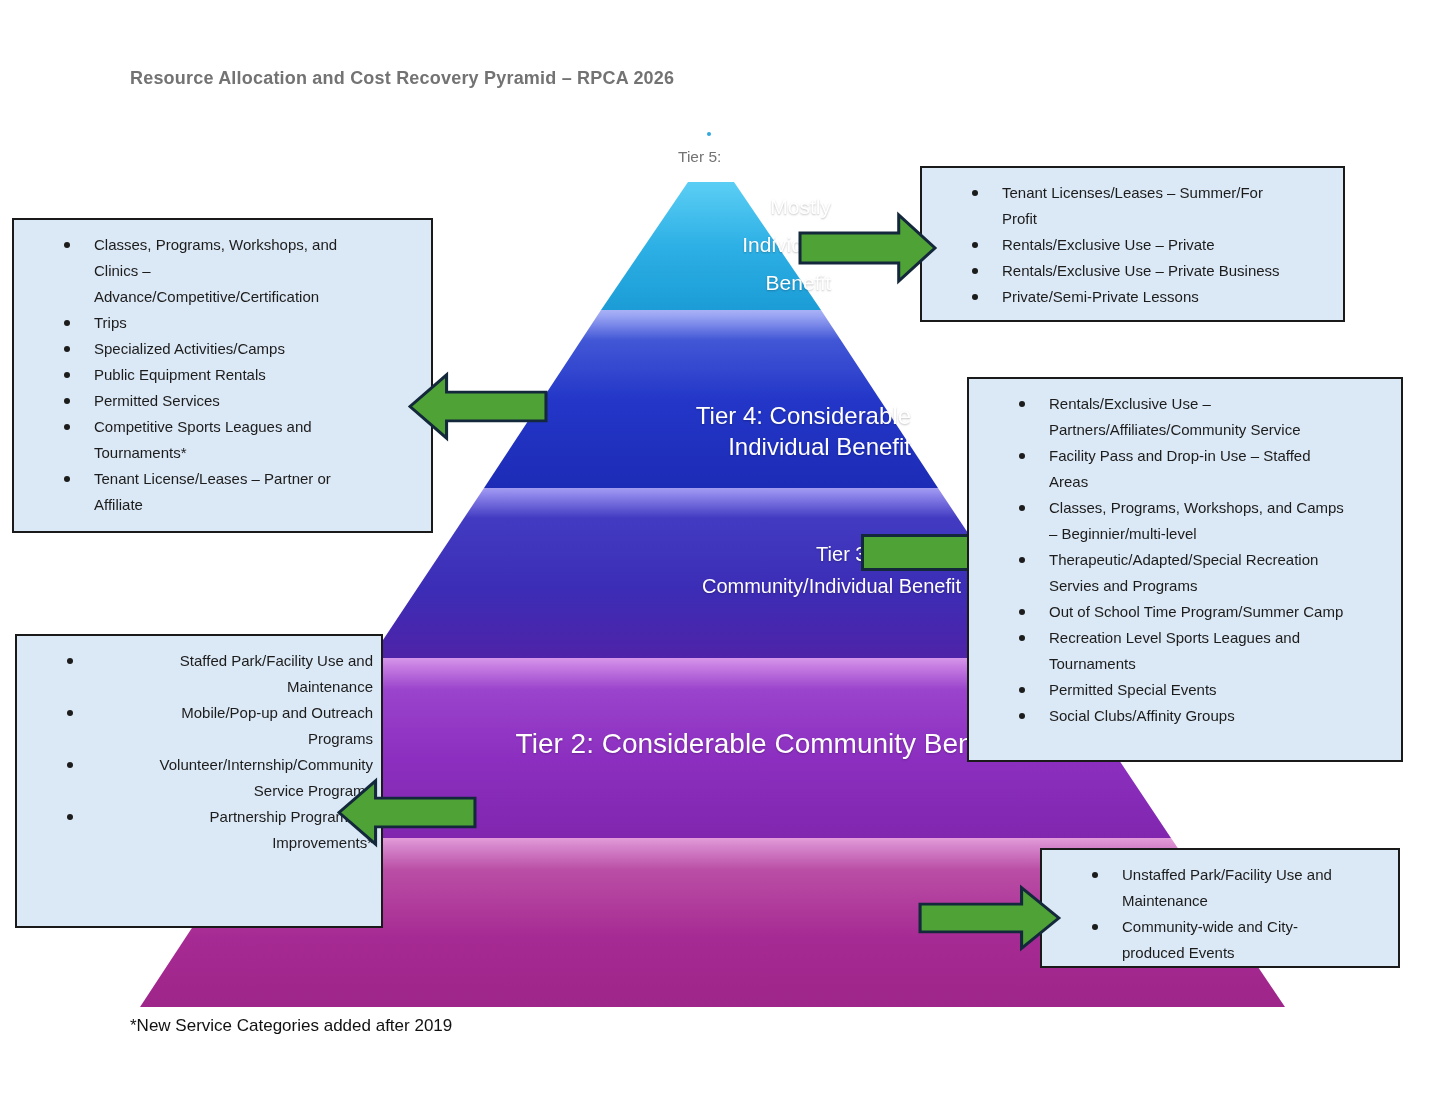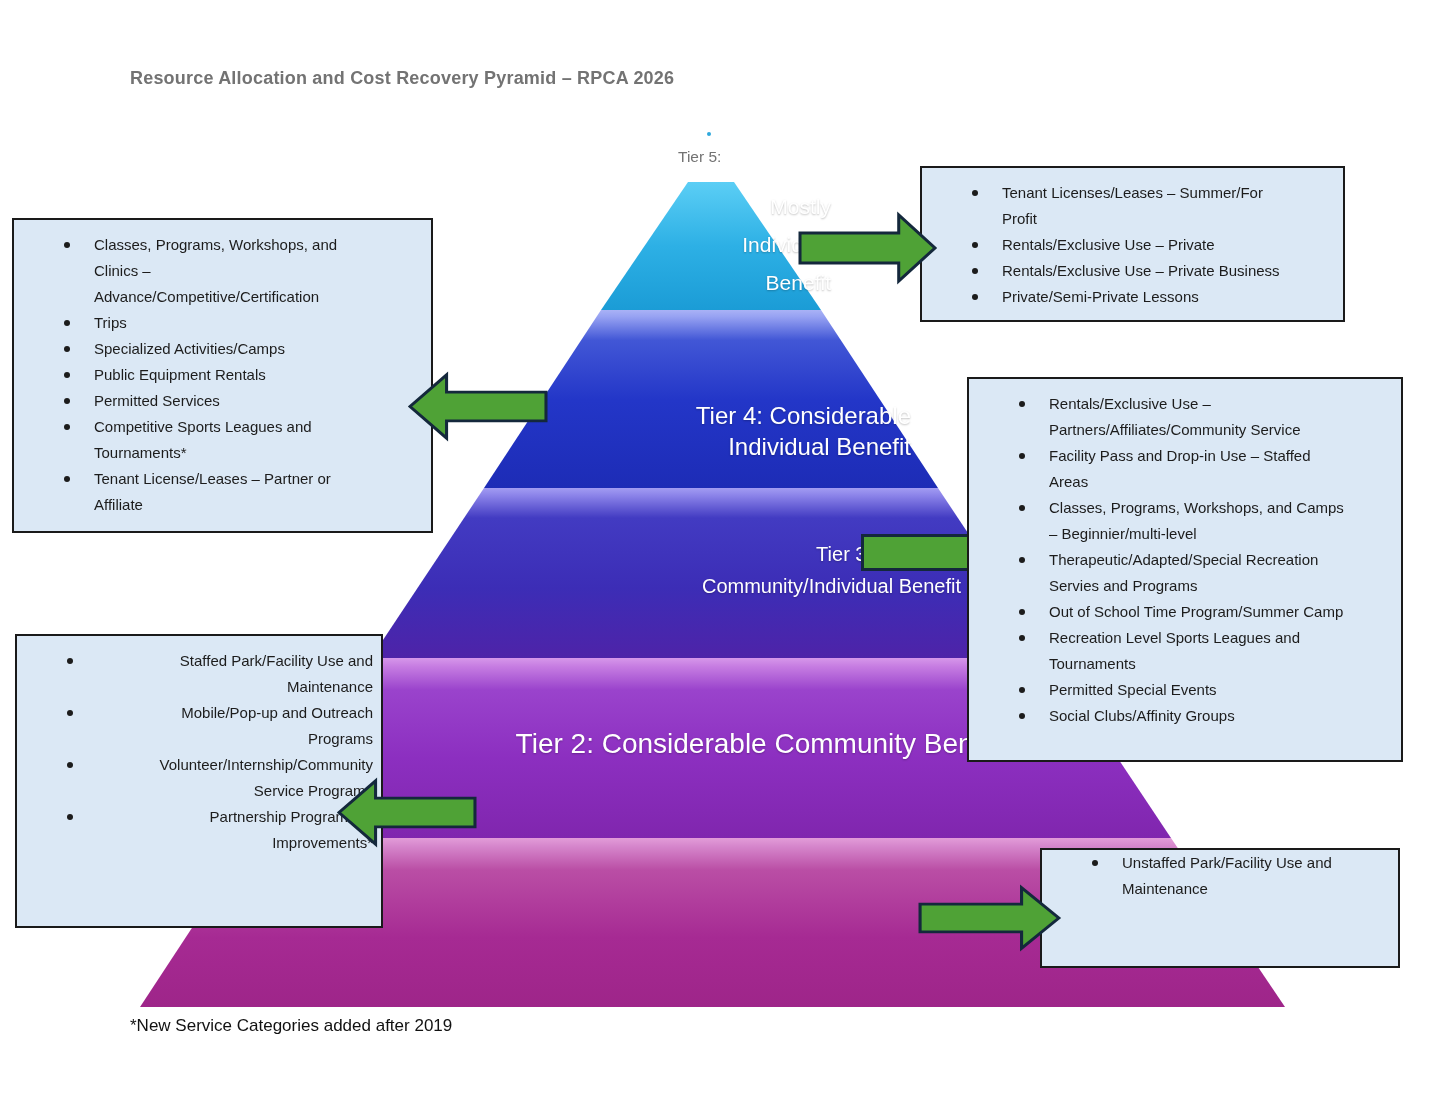--- a/index.html
+++ b/index.html
@@ -45,21 +45,21 @@
     box-sizing:border-box; z-index:4; }
   .callout ul { list-style:none; margin:0; padding:12px 8px 0 80px; }
   .callout li { position:relative; font-size:15px; line-height:26px; white-space:pre-line; color:#1c1c1c; }
   .callout li::before { content:""; position:absolute; left:-30px; top:10px; width:6px; height:6px;
     border-radius:50%; background:#1c1c1c; }
   #box-t5 { left:920px;  top:166px; width:425px; height:156px; }
   #box-t4 { left:12px;   top:218px; width:421px; height:315px; }
   #box-t3 { left:967px;  top:377px; width:436px; height:385px; }
   #box-t2 { left:15px;   top:634px; width:368px; height:294px;text-align:right; }
   #box-t1 { left:1040px; top:848px; width:360px; height:120px; }
-  #box-t1 ul { padding-top:0; }
+  #box-t1 ul { padding-top:12px; }
 
   
   .arrow { position:absolute; z-index:5; }
   .arrow svg { display:block; width:100%; height:100%; }
   #arr-t5 { left:798px; top:211px; width:141px; height:74px; }
   #arr-t4 { left:406px; top:371px; width:142px; height:71px; }
   #arr-t3 { left:861px; top:534px; width:110px; height:37px; z-index:3; }
   #arr-t2 { left:335px; top:777px; width:142px; height:71px; }
   #arr-t1 { left:918px; top:884px; width:145px; height:68px; }
 </style>
@@ -136,20 +136,22 @@
       <li>Volunteer/Internship/Community
 Service Programs</li>
       <li>Partnership Programs or
 Improvements*</li>
     </ul>
 </div>
 <div class="callout" id="box-t1">
   <ul>
       <li>Unstaffed Park/Facility Use and
 Maintenance</li>
+      <li>Community-wide and City-
+produced Events</li>
     </ul>
 </div>
 
 <div class="arrow" id="arr-t5">
   <svg viewBox="0 0 140 74" preserveAspectRatio="none">
     <path d="M2 22 L100 22 L100 4 L136 37 L100 70 L100 52 L2 52 Z" style="fill:var(--arrow-green,#4fa236); stroke:var(--arrow-outline,#14283c); stroke-width:3;"></path>
   </svg>
 </div>
 <div class="arrow" id="arr-t4">
   <svg viewBox="0 0 140 74" preserveAspectRatio="none">

